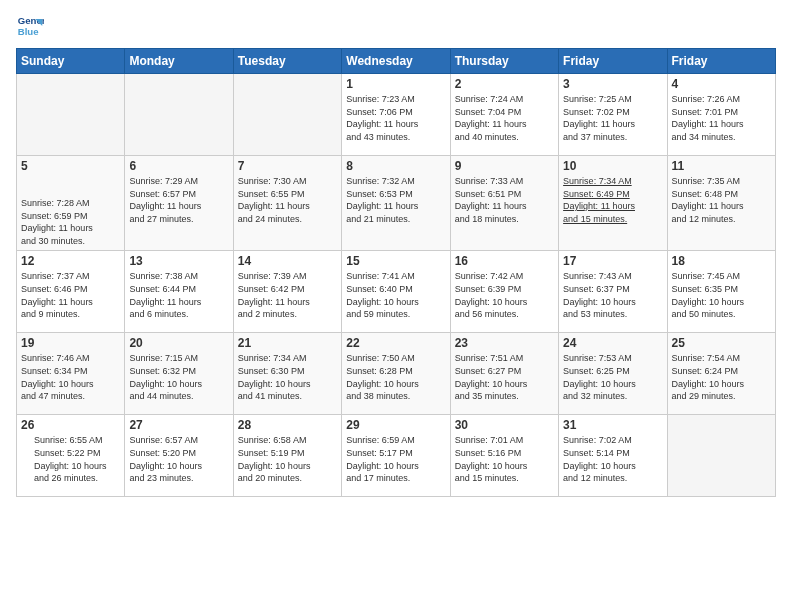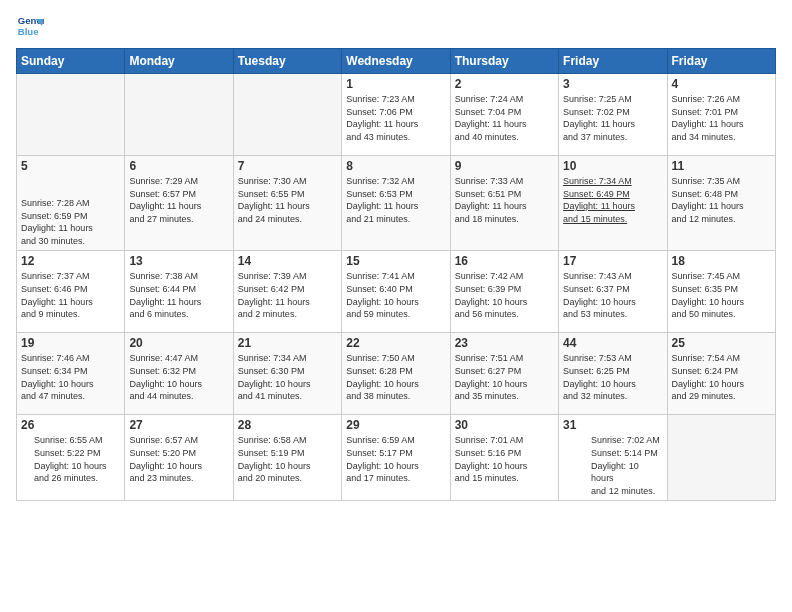--- a/index.html
+++ b/index.html
@@ -256,21 +256,21 @@
         <tr>
           <td>
             <span class="day-num">19</span>
             <div class="day-info" style="white-space: pre-line;">Sunrise: 7:46 AM
 Sunset: 6:34 PM
 Daylight: 10 hours
 and 47 minutes.</div>
           </td>
           <td>
             <span class="day-num">20</span>
-            <div class="day-info" style="white-space: pre-line;">Sunrise: 4:47 AM
+            <div class="day-info" style="white-space: pre-line;">Sunrise: 7:15 AM
 Sunset: 6:32 PM
 Daylight: 10 hours
 and 44 minutes.</div>
           </td>
           <td>
             <span class="day-num">21</span>
             <div class="day-info" style="white-space: pre-line;">Sunrise: 7:34 AM
 Sunset: 6:30 PM
 Daylight: 10 hours
 and 41 minutes.</div>
@@ -283,21 +283,21 @@
 and 38 minutes.</div>
           </td>
           <td>
             <span class="day-num">23</span>
             <div class="day-info" style="white-space: pre-line;">Sunrise: 7:51 AM
 Sunset: 6:27 PM
 Daylight: 10 hours
 and 35 minutes.</div>
           </td>
           <td>
-            <span class="day-num">44</span>
+            <span class="day-num">24</span>
             <div class="day-info" style="white-space: pre-line;">Sunrise: 7:53 AM
 Sunset: 6:25 PM
 Daylight: 10 hours
 and 32 minutes.</div>
           </td>
           <td>
             <span class="day-num">25</span>
             <div class="day-info" style="white-space: pre-line;">Sunrise: 7:54 AM
 Sunset: 6:24 PM
 Daylight: 10 hours
@@ -335,21 +335,21 @@
           </td>
           <td>
             <span class="day-num">30</span>
             <div class="day-info" style="white-space: pre-line;">Sunrise: 7:01 AM
 Sunset: 5:16 PM
 Daylight: 10 hours
 and 15 minutes.</div>
           </td>
           <td>
             <span class="day-num">31</span>
-            <div class="day-info" style="white-space: pre-line; margin-left: 28px;">Sunrise: 7:02 AM
+            <div class="day-info" style="white-space: pre-line;">Sunrise: 7:02 AM
 Sunset: 5:14 PM
 Daylight: 10 hours
 and 12 minutes.</div>
           </td>
           <td class="empty-cell"></td>
         </tr>
       </tbody>
   </table>
 </div>
 

